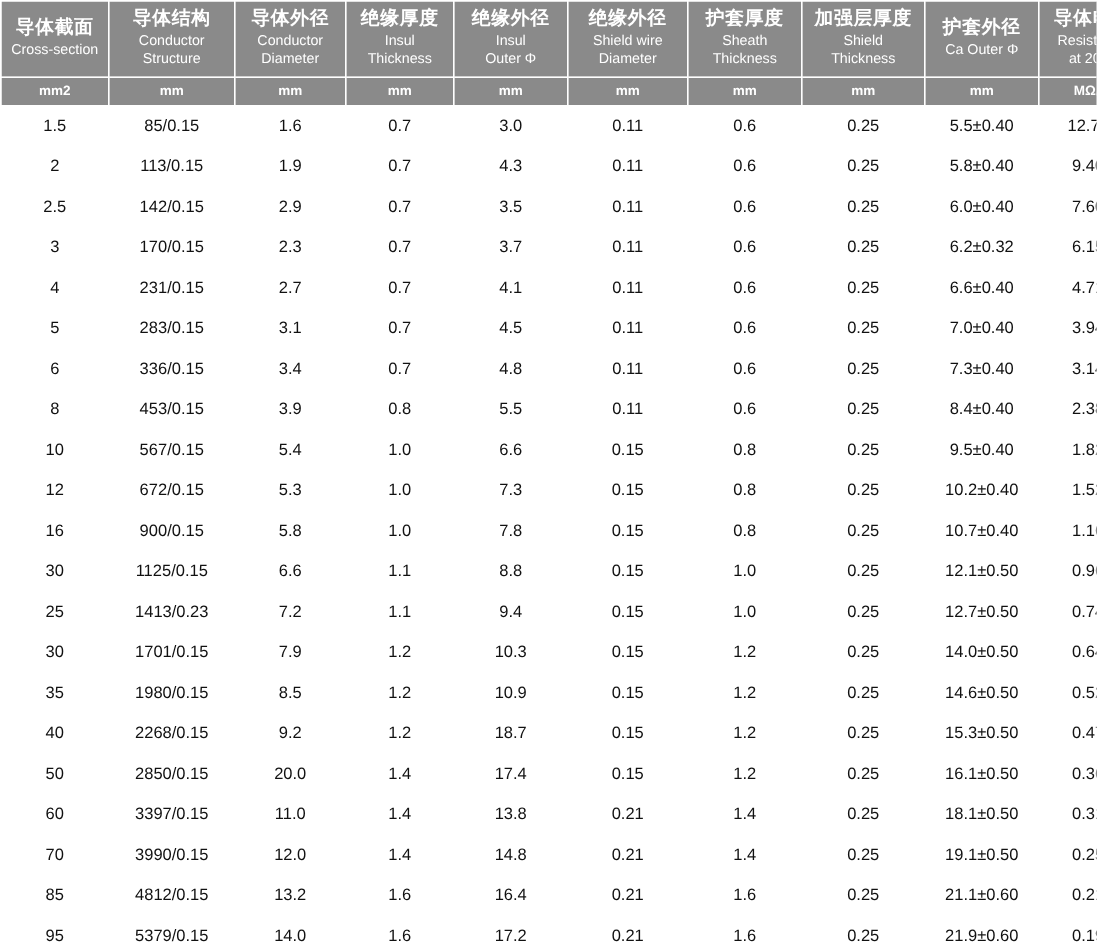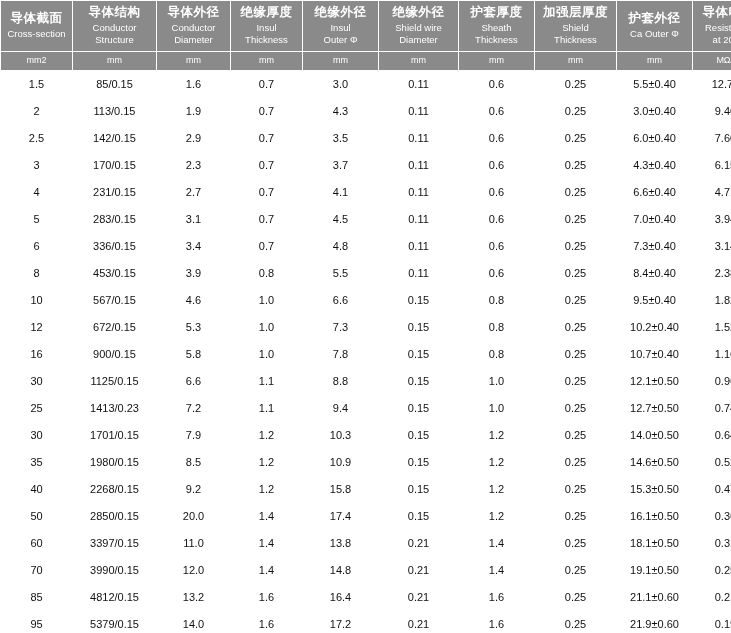--- a/index.html
+++ b/index.html
@@ -43,21 +43,21 @@
   .hdr-en {
     font-size: 9.5px;
     font-weight: normal;
     display: block;
     line-height: 1.25;
   }
   .unit-row th {
     background: #8a8a8a;
     color: #ffffff;
     font-size: 9px;
-    font-weight: normal;
+    font-weight: bold;
     padding: 3px 2px 4px 2px;
     line-height: 1.25;
     border-top: 1px solid #8a8a8a;
   }
   .unit-row th span {
     display: block;
   }
   tbody td {
     font-size: 11px;
     color: #111111;
@@ -191,21 +191,21 @@
       </tr>
       <tr>
         <td>2</td>
         <td>113/0.15</td>
         <td>1.9</td>
         <td>0.7</td>
         <td>4.3</td>
         <td>0.11</td>
         <td>0.6</td>
         <td>0.25</td>
-        <td>3.0±0.40</td>
+        <td>5.8±0.40</td>
         <td>9.400</td>
       </tr>
       <tr>
         <td>2.5</td>
         <td>142/0.15</td>
         <td>2.9</td>
         <td>0.7</td>
         <td>3.5</td>
         <td>0.11</td>
         <td>0.6</td>
@@ -215,21 +215,21 @@
       </tr>
       <tr>
         <td>3</td>
         <td>170/0.15</td>
         <td>2.3</td>
         <td>0.7</td>
         <td>3.7</td>
         <td>0.11</td>
         <td>0.6</td>
         <td>0.25</td>
-        <td>4.3±0.40</td>
+        <td>6.2±0.32</td>
         <td>6.150</td>
       </tr>
       <tr>
         <td>4</td>
         <td>231/0.15</td>
         <td>2.7</td>
         <td>0.7</td>
         <td>4.1</td>
         <td>0.11</td>
         <td>0.6</td>
@@ -269,21 +269,21 @@
         <td>5.5</td>
         <td>0.11</td>
         <td>0.6</td>
         <td>0.25</td>
         <td>8.4±0.40</td>
         <td>2.380</td>
       </tr>
       <tr>
         <td>10</td>
         <td>567/0.15</td>
-        <td>4.6</td>
+        <td>5.4</td>
         <td>1.0</td>
         <td>6.6</td>
         <td>0.15</td>
         <td>0.8</td>
         <td>0.25</td>
         <td>9.5±0.40</td>
         <td>1.820</td>
       </tr>
       <tr>
         <td>12</td>
@@ -355,21 +355,21 @@
         <td>1.2</td>
         <td>0.25</td>
         <td>14.6±0.50</td>
         <td>0.527</td>
       </tr>
       <tr>
         <td>40</td>
         <td>2268/0.15</td>
         <td>9.2</td>
         <td>1.2</td>
-        <td>15.8</td>
+        <td>18.7</td>
         <td>0.15</td>
         <td>1.2</td>
         <td>0.25</td>
         <td>15.3±0.50</td>
         <td>0.473</td>
       </tr>
       <tr>
         <td>50</td>
         <td>2850/0.15</td>
         <td>20.0</td>

